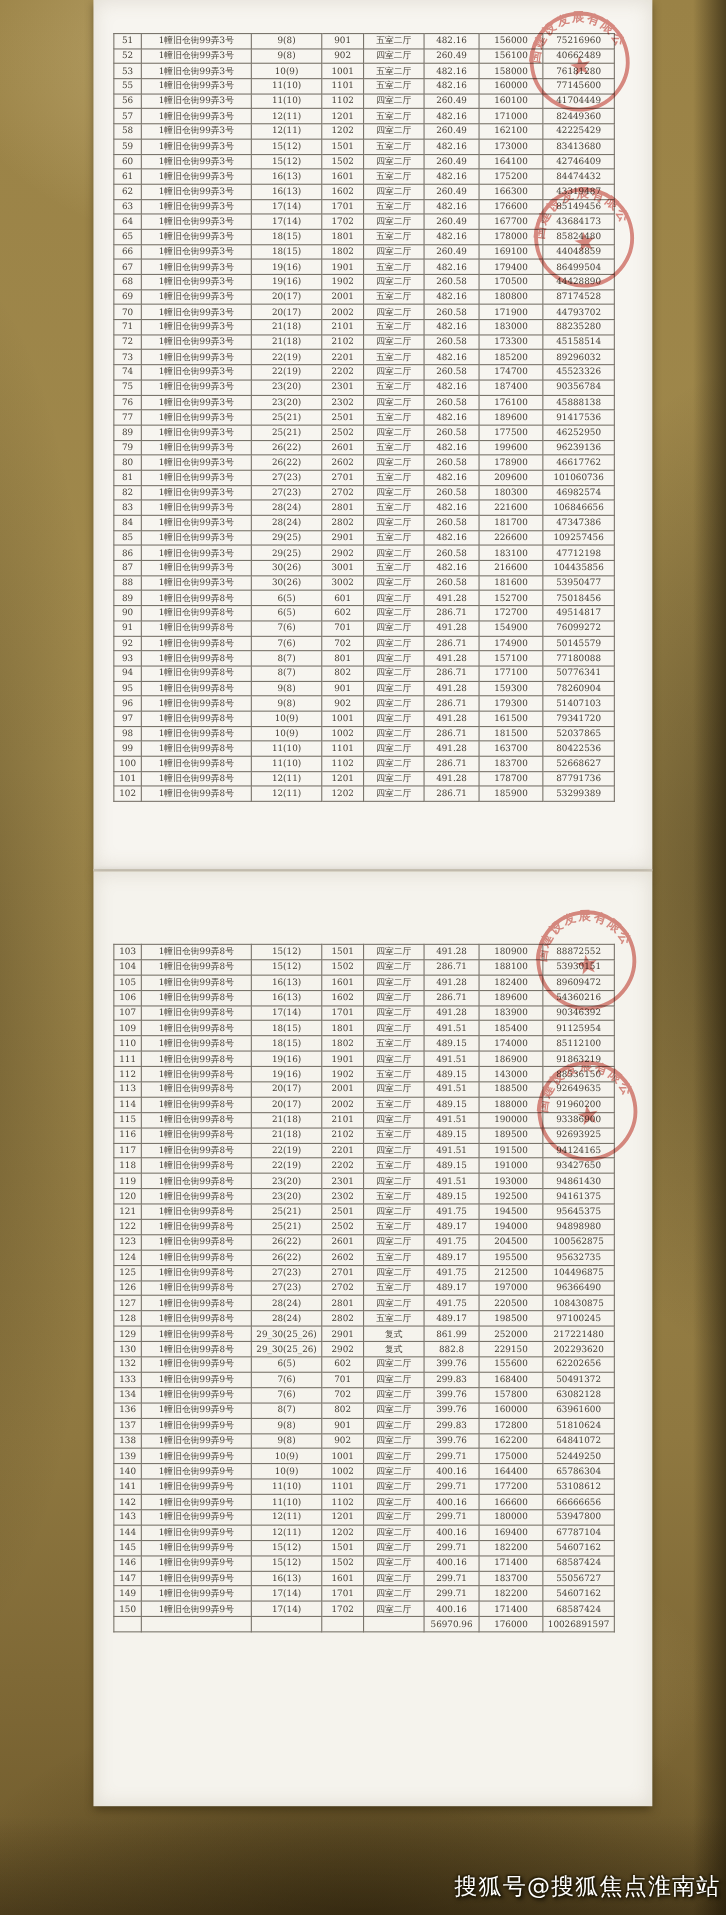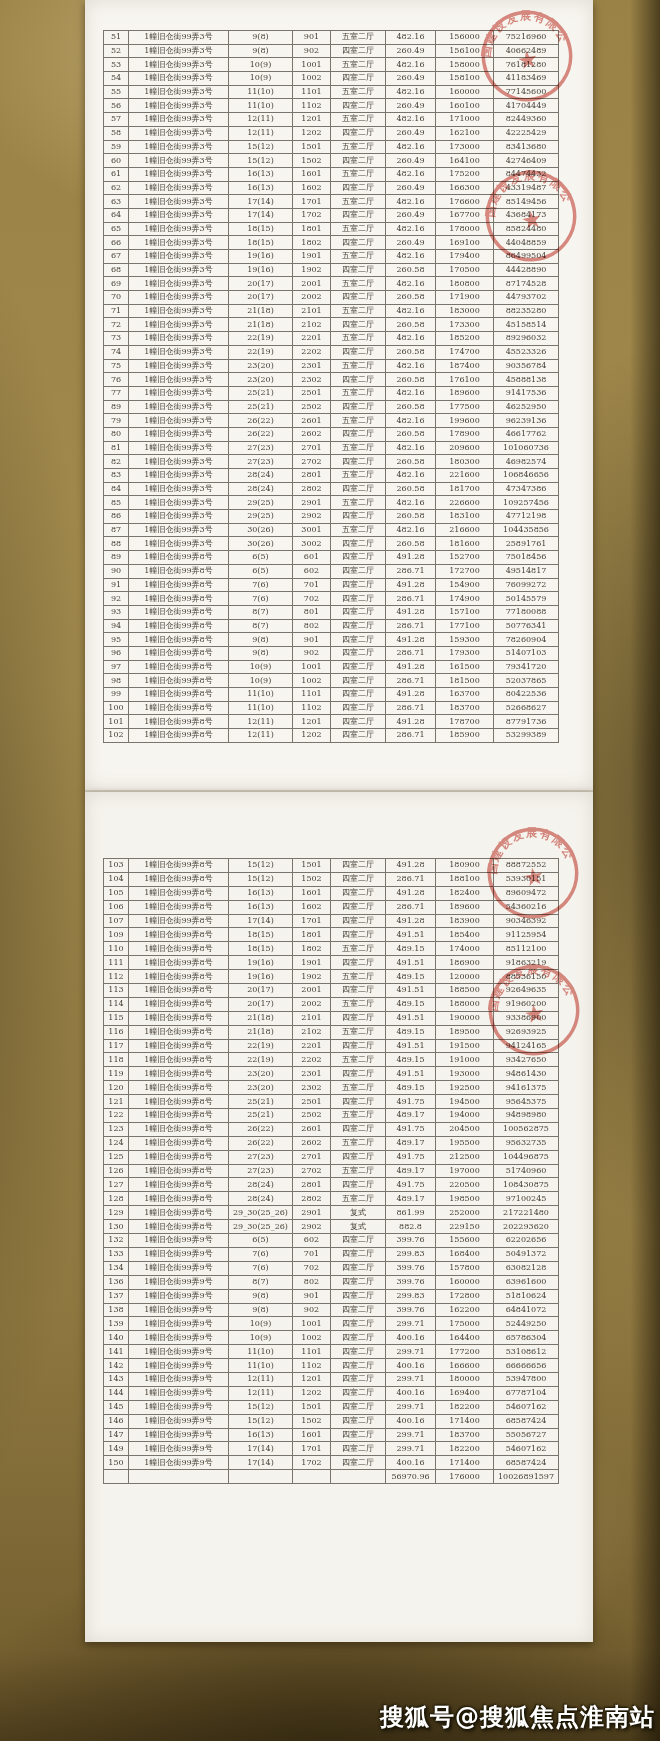--- a/index.html
+++ b/index.html
@@ -30,21 +30,21 @@
     line-height:1;overflow:hidden;white-space:nowrap;font-family:"DejaVu Serif","Liberation Serif",serif;}
   .t1{position:absolute;left:18px;top:30px;}
   .t1 td{height:12.7px;}
   .t2{position:absolute;left:18px;top:66px;}
   .t2 td{height:12.9px;}
 
   .stamp{position:absolute;width:96px;height:96px;opacity:.58;
     mix-blend-mode:multiply;transform:rotate(-10deg);}
   .stamp text{font-family:"DejaVu Sans","Liberation Sans",sans-serif;font-weight:bold;}
 
-  .watermark{position:absolute;right:5px;top:1701px;font-size:24px;font-weight:bold;
+  .watermark{position:absolute;right:5px;top:1701px;font-size:21px;font-weight:normal;
     color:#ffffff;font-family:"DejaVu Sans","Liberation Sans",sans-serif;letter-spacing:1px;
     text-shadow:1px 1px 2px #1a1402,-1px -1px 2px #1a1402,2px 2px 4px rgba(0,0,0,.85);}
 </style>
 </head>
 <body>
 
 <div class="shot">
 
   <div class="page page-1">
     <table class="price t1">
@@ -83,30 +83,20 @@
             <td>53</td>
             <td>1幢旧仓街99弄3号</td>
             <td>10(9)</td>
             <td>1001</td>
             <td>五室二厅</td>
             <td>482.16</td>
             <td>158000</td>
             <td>76181280</td>
           </tr>
           <tr>
-            <td>54</td>
-            <td>1幢旧仓街99弄3号</td>
-            <td>10(9)</td>
-            <td>1002</td>
-            <td>四室二厅</td>
-            <td>260.49</td>
-            <td>158100</td>
-            <td>41183469</td>
-          </tr>
-          <tr>
             <td>55</td>
             <td>1幢旧仓街99弄3号</td>
             <td>11(10)</td>
             <td>1101</td>
             <td>五室二厅</td>
             <td>482.16</td>
             <td>160000</td>
             <td>77145600</td>
           </tr>
           <tr>
@@ -430,21 +420,21 @@
             <td>104435856</td>
           </tr>
           <tr>
             <td>88</td>
             <td>1幢旧仓街99弄3号</td>
             <td>30(26)</td>
             <td>3002</td>
             <td>四室二厅</td>
             <td>260.58</td>
             <td>181600</td>
-            <td>25891761</td>
+            <td>53950477</td>
           </tr>
           <tr>
             <td>89</td>
             <td>1幢旧仓街99弄8号</td>
             <td>6(5)</td>
             <td>601</td>
             <td>四室二厅</td>
             <td>491.28</td>
             <td>152700</td>
             <td>75018456</td>
@@ -676,21 +666,21 @@
             <td>186900</td>
             <td>91863219</td>
           </tr>
           <tr>
             <td>112</td>
             <td>1幢旧仓街99弄8号</td>
             <td>19(16)</td>
             <td>1902</td>
             <td>五室二厅</td>
             <td>489.15</td>
-            <td>120000</td>
+            <td>143000</td>
             <td>88536150</td>
           </tr>
           <tr>
             <td>113</td>
             <td>1幢旧仓街99弄8号</td>
             <td>20(17)</td>
             <td>2001</td>
             <td>四室二厅</td>
             <td>491.51</td>
             <td>188500</td>
@@ -817,21 +807,21 @@
             <td>104496875</td>
           </tr>
           <tr>
             <td>126</td>
             <td>1幢旧仓街99弄8号</td>
             <td>27(23)</td>
             <td>2702</td>
             <td>五室二厅</td>
             <td>489.17</td>
             <td>197000</td>
-            <td>51740960</td>
+            <td>96366490</td>
           </tr>
           <tr>
             <td>127</td>
             <td>1幢旧仓街99弄8号</td>
             <td>28(24)</td>
             <td>2801</td>
             <td>四室二厅</td>
             <td>491.75</td>
             <td>220500</td>
             <td>108430875</td>

